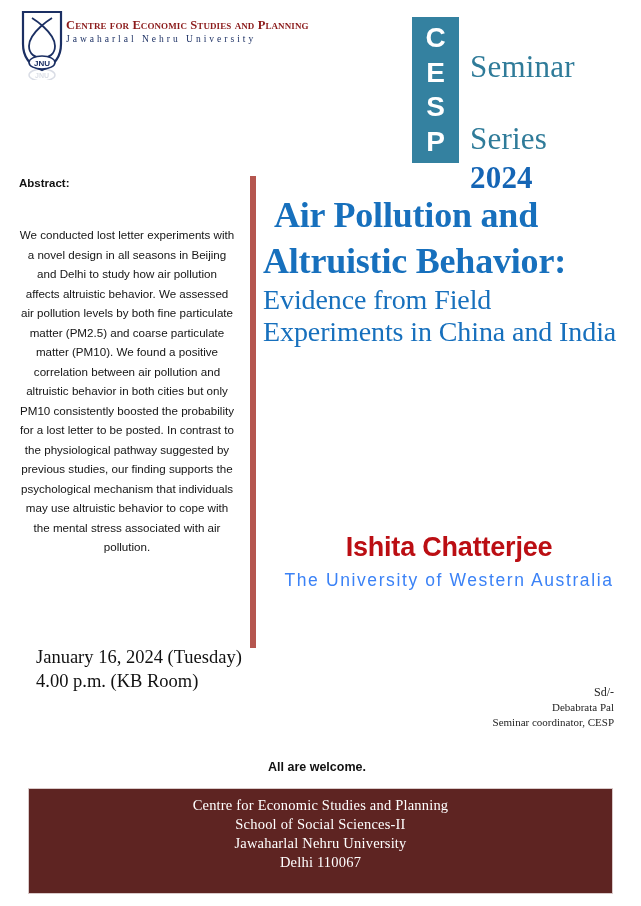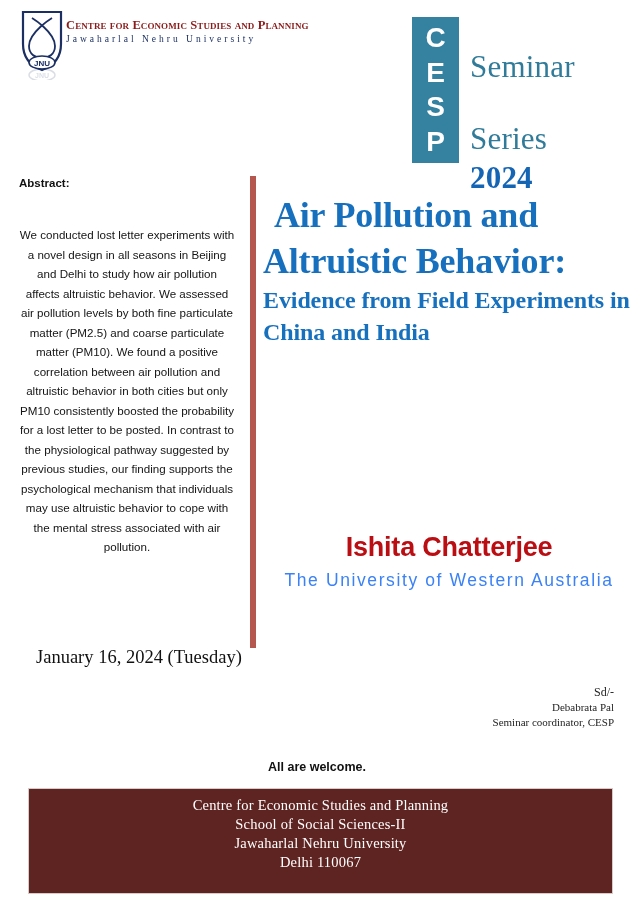--- a/index.html
+++ b/index.html
@@ -139,22 +139,22 @@
     line-height: 46px;
     color: #1770bd;
     transform: scaleX(0.86);
     transform-origin: left top;
     width: 116%;
     letter-spacing: -0.2px;
     margin-left: 11px;
   }
   #title-sub {
     font-family: "Liberation Serif", serif;
-    font-weight: bold;
-    font-size: 24px;
+    font-weight: normal;
+    font-size: 28px;
     line-height: 32px;
     color: #1770bd;
     transform: scaleX(0.86);
     transform-origin: left top;
     width: 116%;
     letter-spacing: -0.1px;
   }
 
   
   #speaker-block {
@@ -280,20 +280,21 @@
   <span id="title-sub">Evidence from Field Experiments in China and India</span>
 </div>
 
 <div id="speaker-block">
   <div id="speaker-name">Ishita Chatterjee</div>
   <div id="speaker-affiliation">The University of Western Australia</div>
 </div>
 
 <div id="datetime-block">
   <div>January 16, 2024 (Tuesday)</div>
+  <div>4.00 p.m. (KB Room)</div>
 </div>
 
 <div id="signature-block">
   <div class="sig-top">Sd/-</div>
   <div class="sig-name">Debabrata Pal</div>
   <div class="sig-role">Seminar coordinator, CESP</div>
 </div>
 
 <div id="welcome">All are welcome.</div>
 

